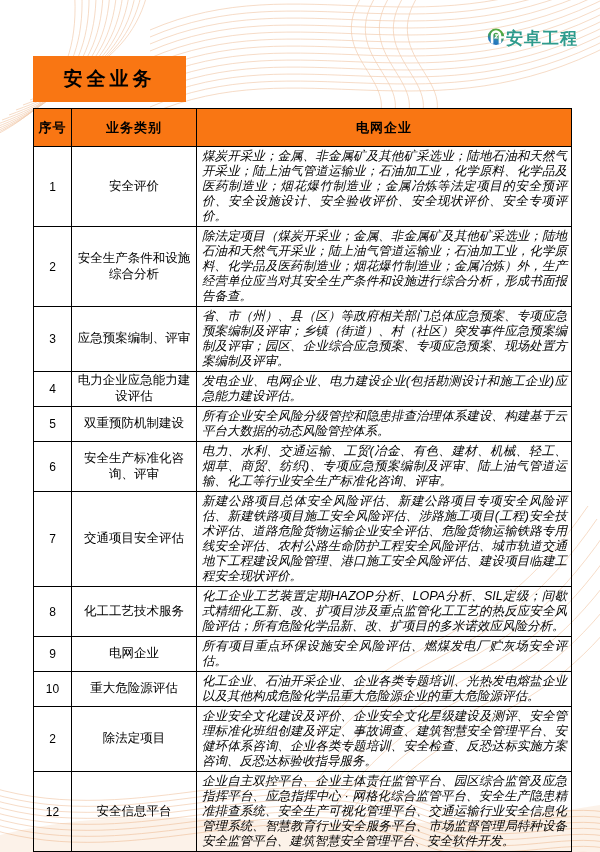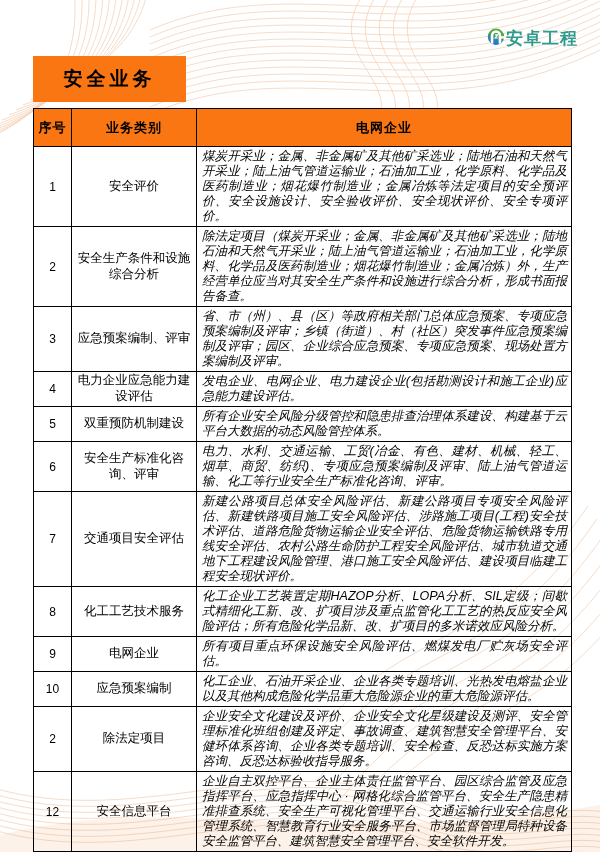--- a/index.html
+++ b/index.html
@@ -200,21 +200,21 @@
           <td class="c-category">化工工艺技术服务</td>
           <td class="c-description">化工企业工艺装置定期HAZOP分析、LOPA分析、SIL定级；间歇式精细化工新、改、扩项目涉及重点监管化工工艺的热反应安全风险评估；所有危险化学品新、改、扩项目的多米诺效应风险分析。</td>
         </tr>
         <tr>
           <td class="c-no">9</td>
           <td class="c-category">电网企业</td>
           <td class="c-description">所有项目重点环保设施安全风险评估、燃煤发电厂贮灰场安全评估。</td>
         </tr>
         <tr>
           <td class="c-no">10</td>
-          <td class="c-category">应急预案编制</td>
+          <td class="c-category">重大危险源评估</td>
           <td class="c-description">化工企业、石油开采企业、企业各类专题培训、光热发电熔盐企业以及其他构成危险化学品重大危险源企业的重大危险源评估。</td>
         </tr>
         <tr>
           <td class="c-no">2</td>
           <td class="c-category">除法定项目</td>
           <td class="c-description">企业安全文化建设及评价、企业安全文化星级建设及测评、安全管理标准化班组创建及评定、事故调查、建筑智慧安全管理平台、安健环体系咨询、企业各类专题培训、安全检查、反恐达标实施方案咨询、反恐达标验收指导服务。</td>
         </tr>
         <tr>
           <td class="c-no">12</td>
           <td class="c-category">安全信息平台</td>

